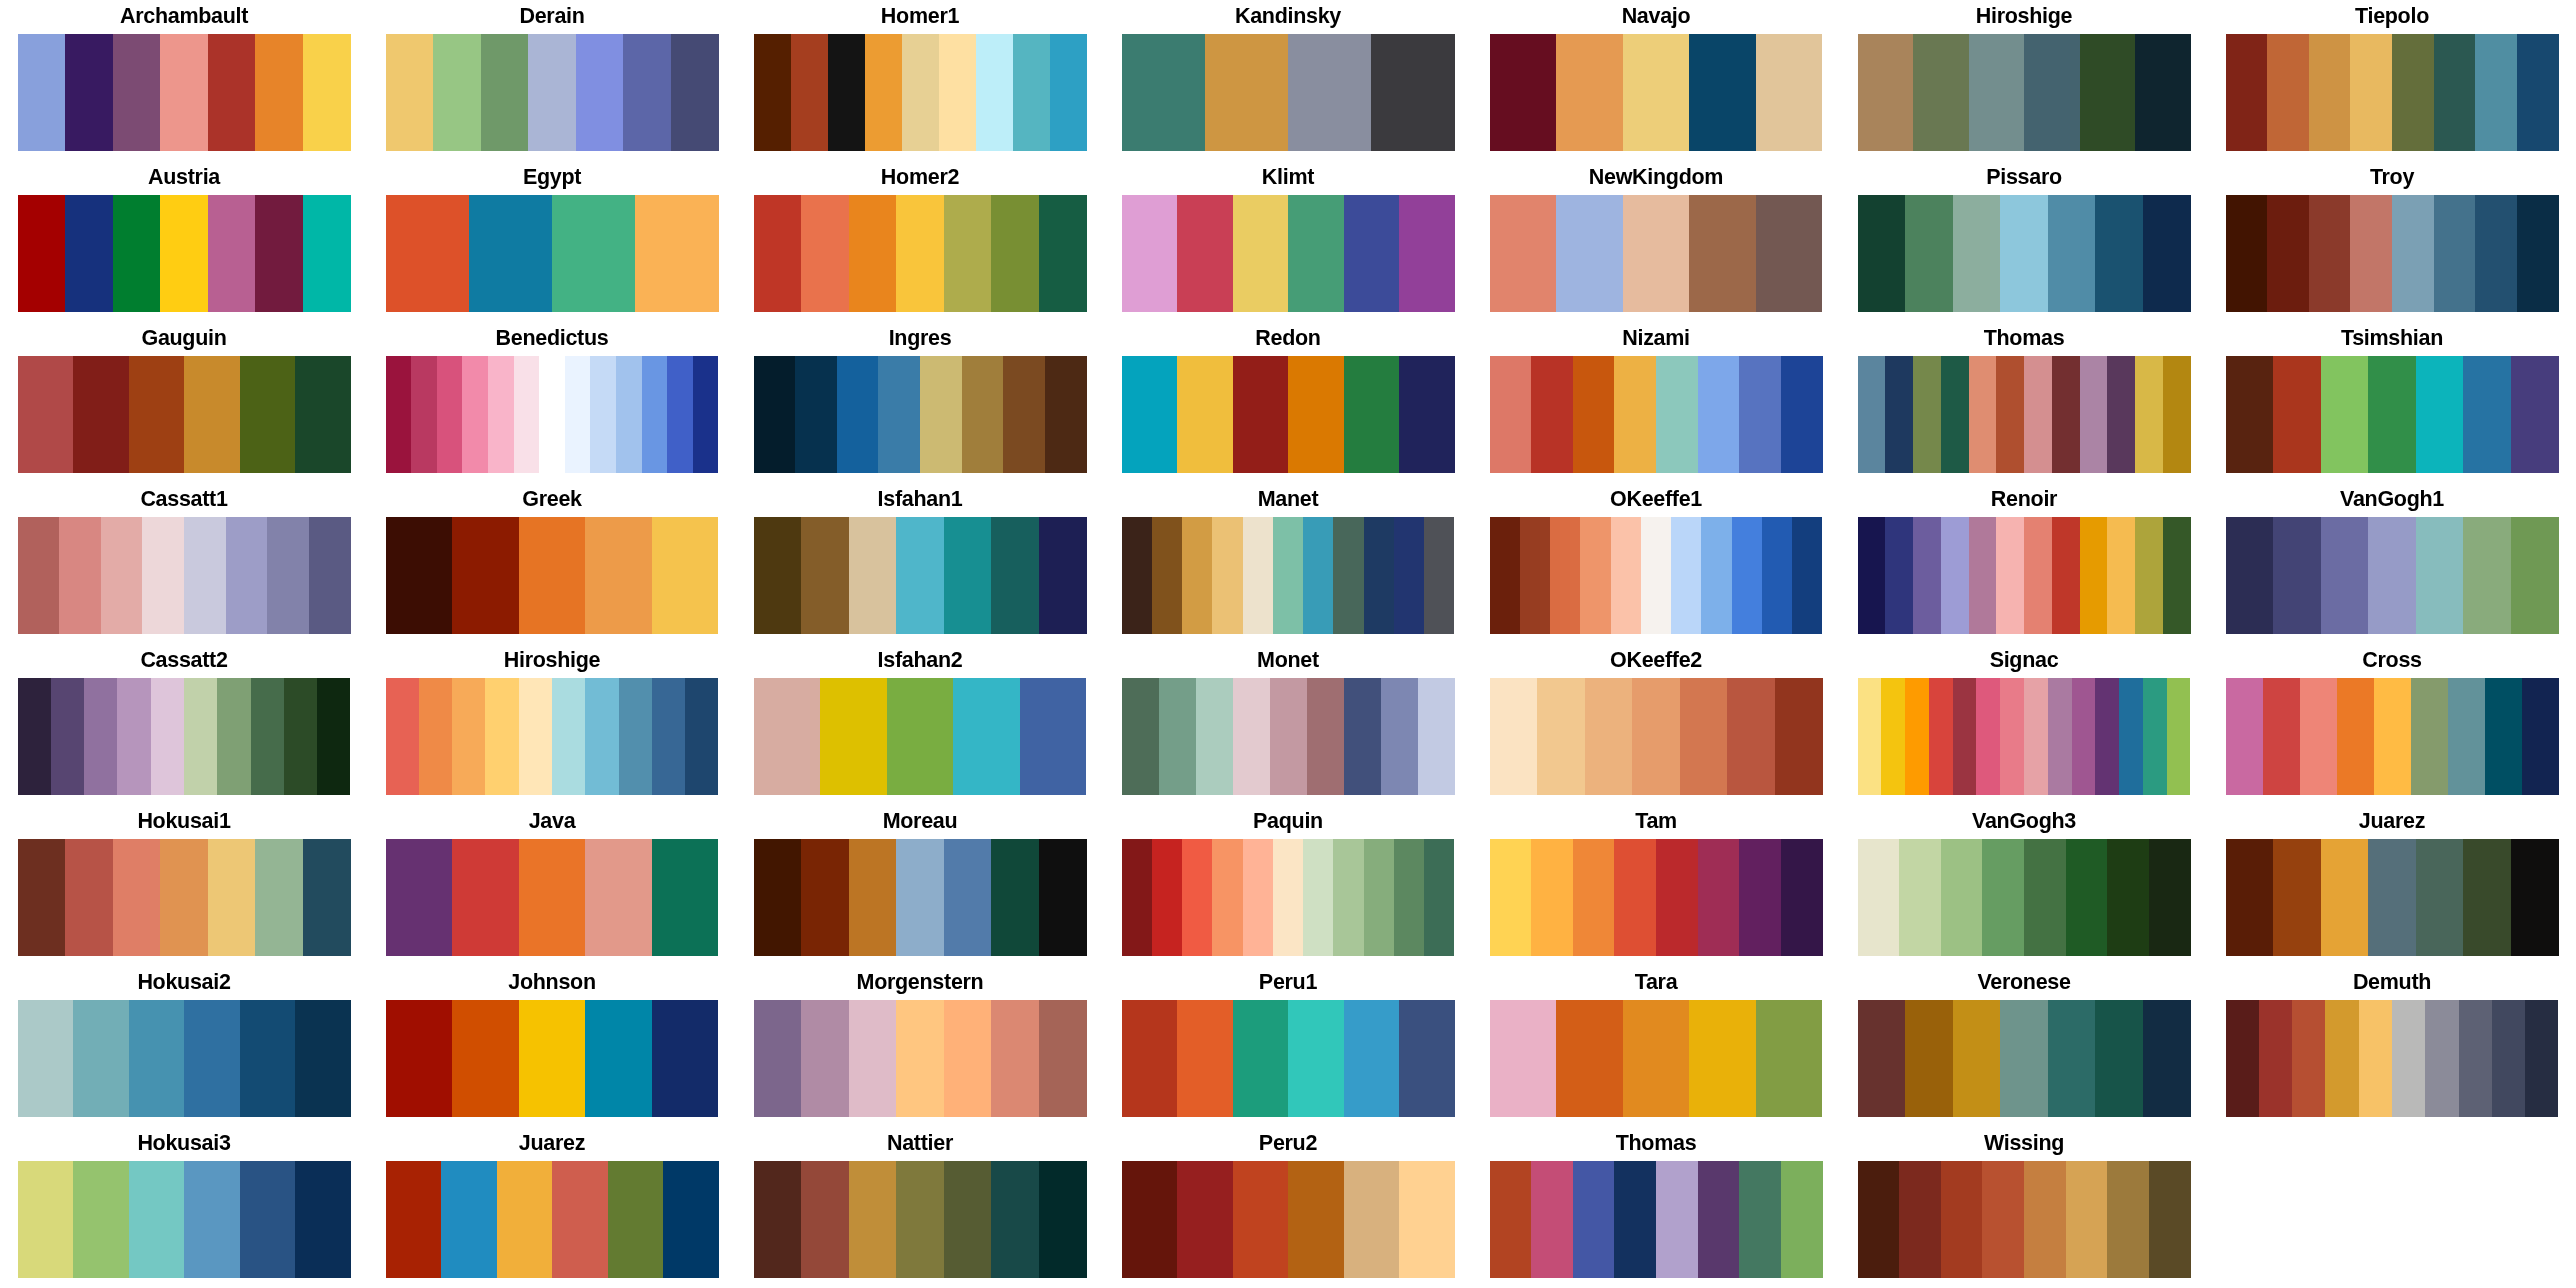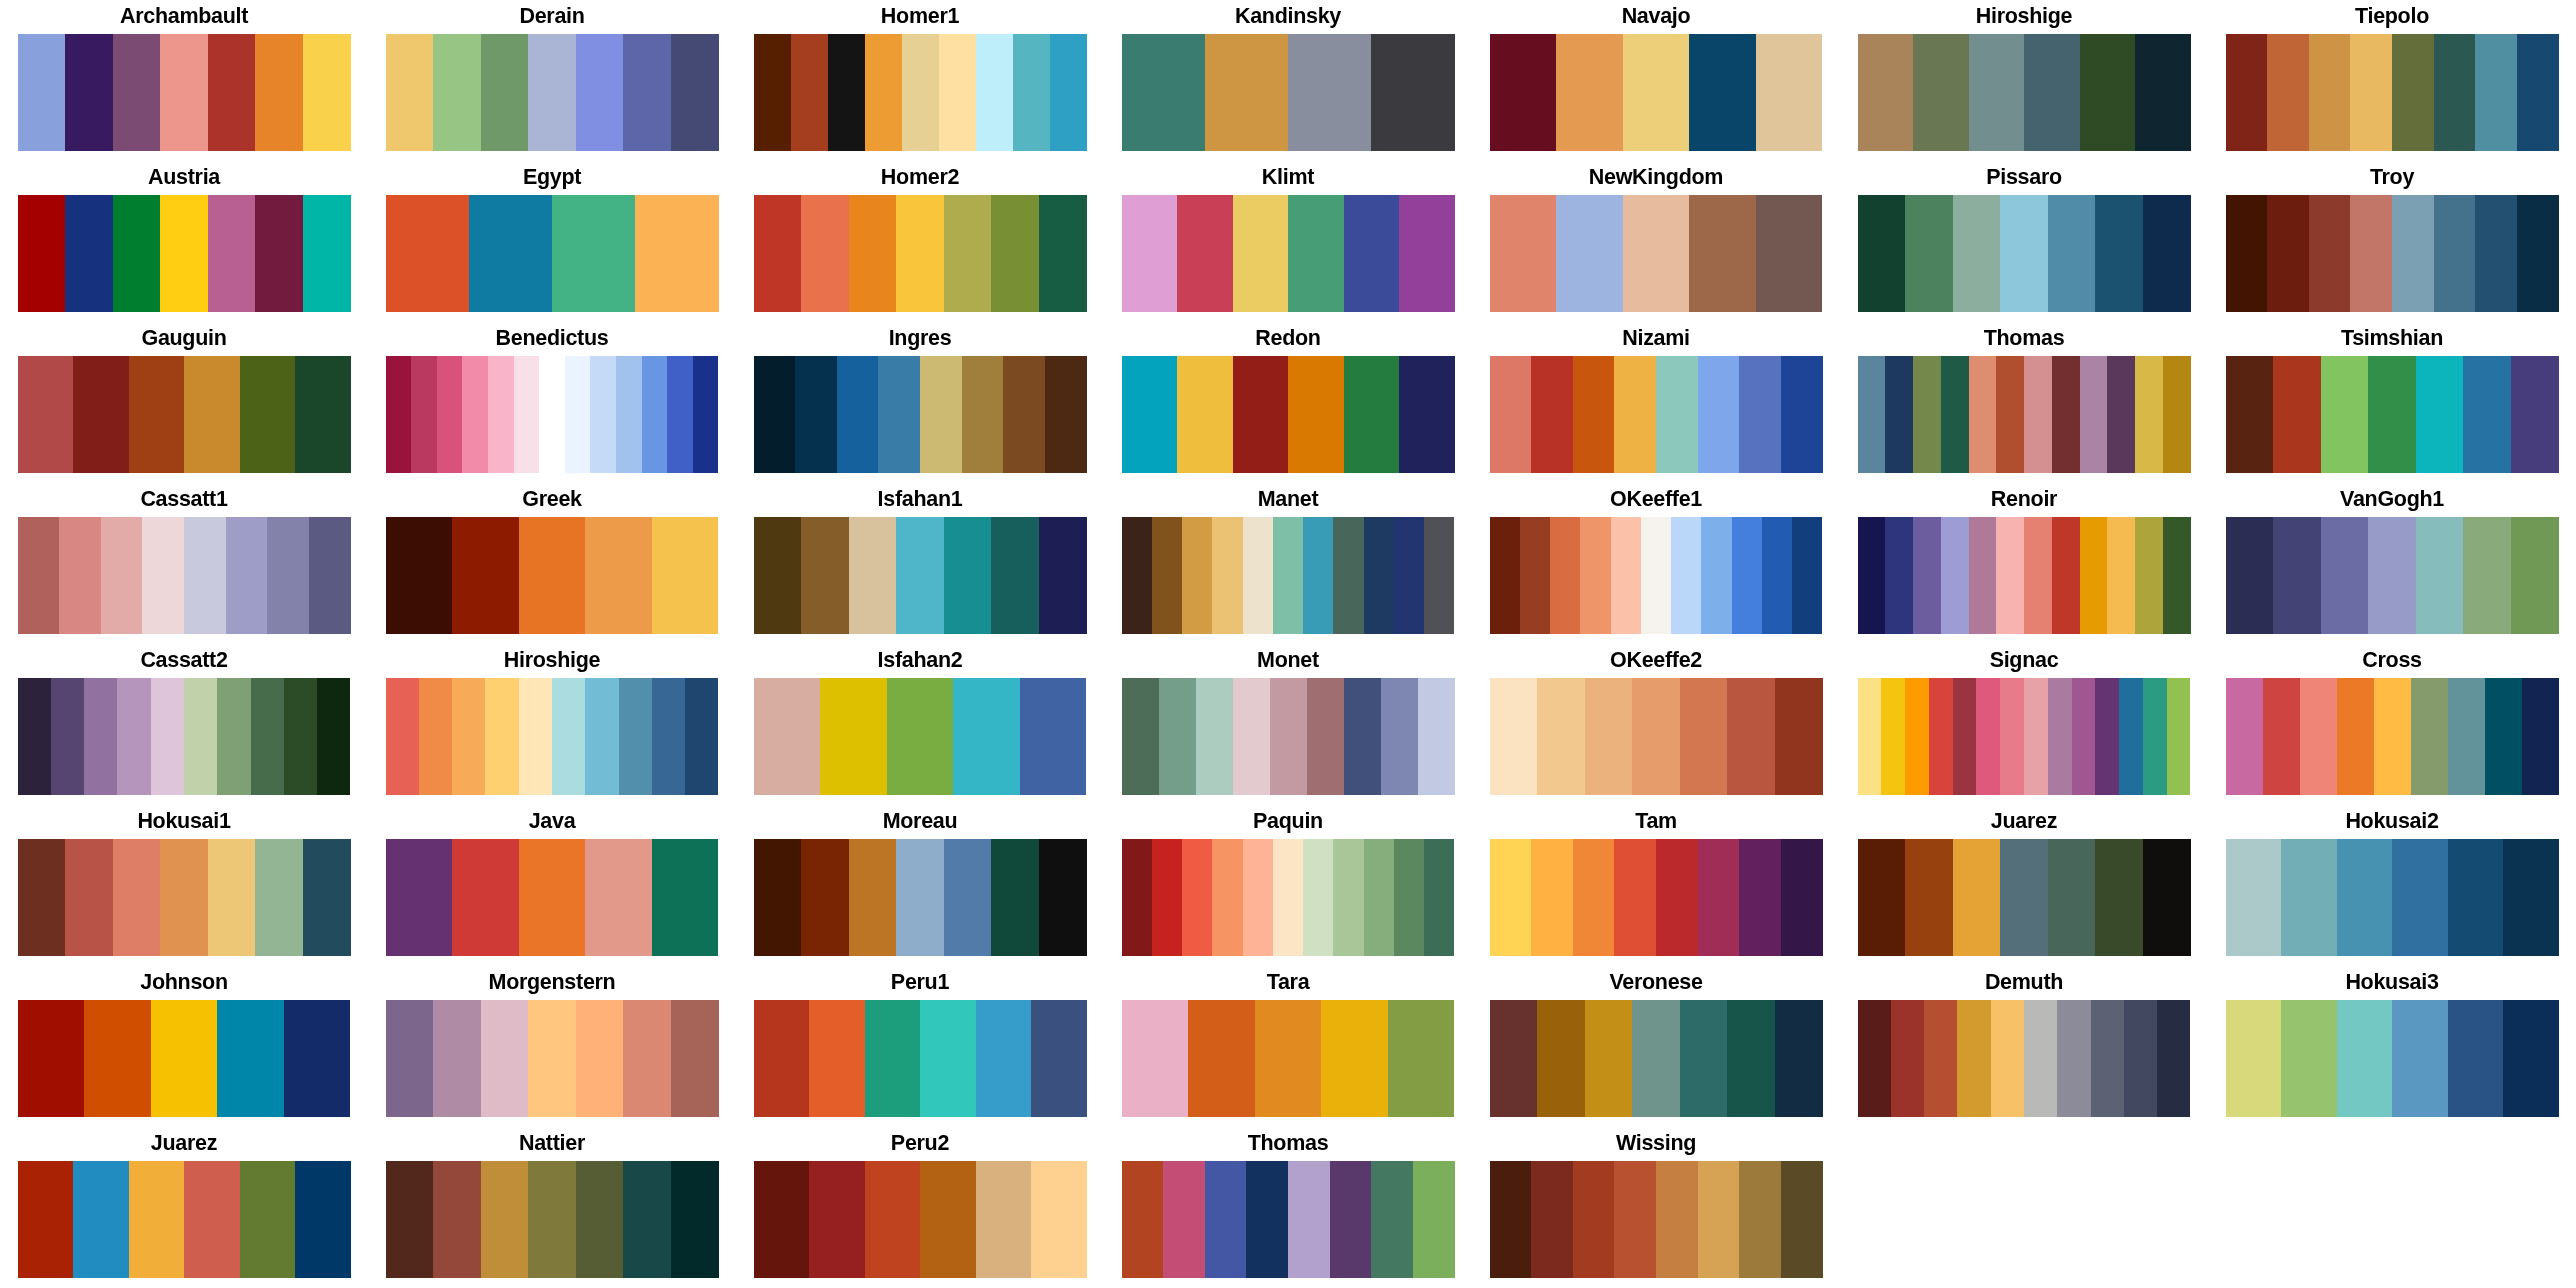--- a/index.html
+++ b/index.html
@@ -557,20 +557,33 @@
         <div class="sw" style="background: rgb(255, 178, 66);"></div>
         <div class="sw" style="background: rgb(239, 135, 55);"></div>
         <div class="sw" style="background: rgb(222, 79, 51);"></div>
         <div class="sw" style="background: rgb(187, 41, 44);"></div>
         <div class="sw" style="background: rgb(159, 45, 85);"></div>
         <div class="sw" style="background: rgb(98, 32, 95);"></div>
         <div class="sw" style="background: rgb(52, 22, 72);"></div>
       </div>
     </div>
     <div class="cell">
+      <div class="pal-title">VanGogh3</div>
+      <div class="swatches">
+        <div class="sw" style="background: rgb(231, 229, 204);"></div>
+        <div class="sw" style="background: rgb(194, 214, 164);"></div>
+        <div class="sw" style="background: rgb(156, 193, 132);"></div>
+        <div class="sw" style="background: rgb(102, 157, 98);"></div>
+        <div class="sw" style="background: rgb(68, 114, 67);"></div>
+        <div class="sw" style="background: rgb(31, 91, 37);"></div>
+        <div class="sw" style="background: rgb(30, 61, 20);"></div>
+        <div class="sw" style="background: rgb(25, 40, 19);"></div>
+      </div>
+    </div>
+    <div class="cell">
       <div class="pal-title">Juarez</div>
       <div class="swatches">
         <div class="sw" style="background: rgb(89, 29, 6);"></div>
         <div class="sw" style="background: rgb(150, 65, 14);"></div>
         <div class="sw" style="background: rgb(229, 163, 53);"></div>
         <div class="sw" style="background: rgb(85, 111, 122);"></div>
         <div class="sw" style="background: rgb(73, 102, 90);"></div>
         <div class="sw" style="background: rgb(57, 74, 43);"></div>
         <div class="sw" style="background: rgb(15, 14, 13);"></div>
       </div>

